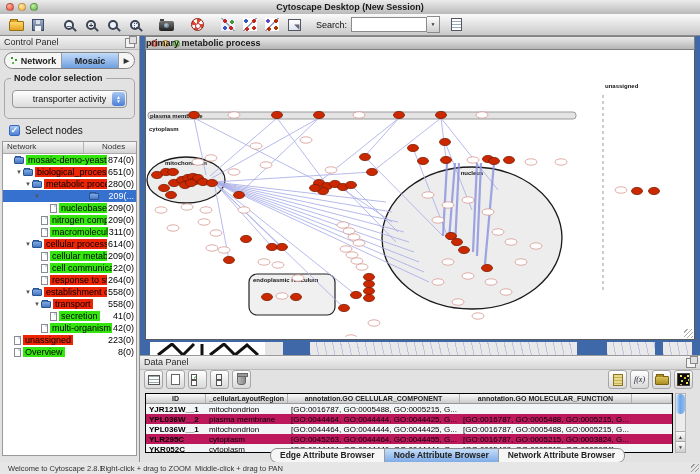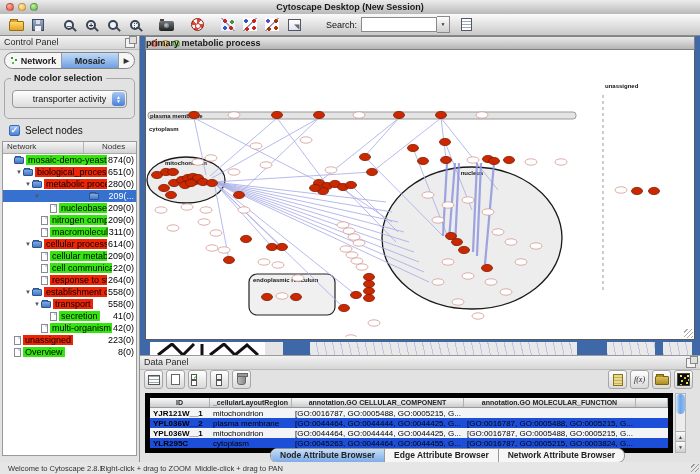--- a/index.html
+++ b/index.html
@@ -58,21 +58,21 @@
     radial-gradient(circle 2px at 3px 3px,#3558c0 95%,transparent),
     radial-gradient(circle 2px at 11px 3px,#c8251c 95%,transparent),
     radial-gradient(circle 2px at 4px 11px,#c8251c 95%,transparent),
     radial-gradient(circle 2px at 11px 10px,#c8251c 95%,transparent),
     linear-gradient(135deg,transparent 46%,#99b 46% 52%,transparent 52%),#fff}
   .network-from-edges-icon{filter:hue-rotate(20deg)}
   .vizmapper-icon{width:13px;height:12px;border:1px solid #556;background:linear-gradient(#fff,#dde4f0)}
   .vizmapper-icon::before{content:"◥";position:absolute;right:0;bottom:-1px;font-size:7px;color:#667}
   .annotation-icon{width:11px;height:13px;border:1px solid #556;
     background:repeating-linear-gradient(#fff 0 2px,#9ab 2px 3px),#fff}
-  .search-label{font-size:9px;color:#111;margin:0 4px 0 20px}
+  .search-label{font-size:9px;color:#111;margin:0 4px 0 10px}
   .search-box{display:flex;align-items:center}
   .search-input{width:70px;height:13px;border:1px solid #8a8a8a;font-size:9px;padding:0 2px;
     font-family:"Liberation Sans",sans-serif;background:#fff}
   .search-drop{width:12px;height:15px;border:1px solid #8a8a8a;border-left:none;
     background:linear-gradient(#fdfdfd,#cfcfcf);font-size:5px;color:#333;text-align:center;line-height:15px}
   
   .cpanel{position:absolute;left:0;top:36px;width:140px;height:426px;background:#e2e2e2;
     border-right:1px solid #8f8f8f;box-sizing:border-box}
   .panel-header{height:13px;font-size:9px;font-weight:normal;color:#2a2a2a;padding-left:4px;
     line-height:13px;background:linear-gradient(#f2f2f2,#d6d6d6);position:relative;
@@ -171,22 +171,22 @@
   .import-attrs-icon::before{content:"";position:absolute;top:-3px;left:0;width:6px;height:2px;
     background:#ad8d22;border:1px solid #7c6210;border-bottom:none}
   .matrix-icon{width:13px;height:13px;background:
     radial-gradient(circle 1px at 3px 2px,#ffe14a 95%,transparent),
     radial-gradient(circle 1px at 7px 4px,#e6b62a 95%,transparent),
     radial-gradient(circle 1px at 10px 2px,#ffe14a 95%,transparent),
     radial-gradient(circle 1px at 4px 7px,#d0dd3a 95%,transparent),
     radial-gradient(circle 1px at 9px 9px,#ffe14a 95%,transparent),
     radial-gradient(circle 1px at 3px 11px,#e6b62a 95%,transparent),
     radial-gradient(circle 1px at 11px 6px,#b6cf2a 95%,transparent),#0c0c0c;border:1px solid #444}
-  .dtable{position:absolute;left:5px;top:37px;width:528px;height:60px;background:#1d4ed8;
-    border:5px solid #000000;box-sizing:border-box;overflow:hidden}
+  .dtable{position:absolute;left:5px;top:37px;width:528px;height:60px;background:#be185d;
+    border:1px solid #000000;box-sizing:border-box;overflow:hidden}
   .dthead{display:flex;height:9px;background:linear-gradient(#fafafa,#cccccc);
     border-bottom:1px solid #999;font-size:7px;font-weight:bold;color:#222}
   .dthead .hc{border-right:1px solid #b0b0b0;text-align:center;overflow:hidden;white-space:nowrap;box-sizing:border-box;line-height:9px}
   .dtrow{display:flex;height:10px;font-size:8px;color:#000;align-items:center}
   .dtrow:nth-child(odd){background:#f3f4f6}
   .dtrow .dc{overflow:hidden;white-space:nowrap;padding-left:3px;box-sizing:border-box}
   .dtrow .dc.b{font-weight:bold}
   .vscroll{position:absolute;right:14px;top:37px;width:11px;height:60px;background:#ececec;
     border:1px solid #b5b5b5;box-sizing:border-box}
   .vthumb{position:absolute;left:0;top:0;width:9px;height:20px;border-radius:5px;
@@ -673,22 +673,22 @@
           <span class="dc" style="width: 40px; flex: 1 1 0%;"></span>
         </div>
       </div>
   </div>
   <div class="vscroll">
     <div class="vthumb"></div>
     <div class="varrow" style="bottom:10px">▲</div>
     <div class="varrow" style="bottom:0">▼</div>
   </div>
   <div class="dtabs" id="dp-tabs">
+      <span class="dtab">Edge Attribute Browser</span>
       <span class="dtab selected">Node Attribute Browser</span>
-      <span class="dtab">Edge Attribute Browser</span>
       <span class="dtab">Network Attribute Browser</span>
     </div>
 </div>
 
 <div class="statusbar">
   <span class="st0">Welcome to Cytoscape 2.8.1</span>
   <span class="st1">Right-click + drag to ZOOM</span>
   <span class="st2">Middle-click + drag to PAN</span>
   <span class="app-grip"></span>
 </div>

